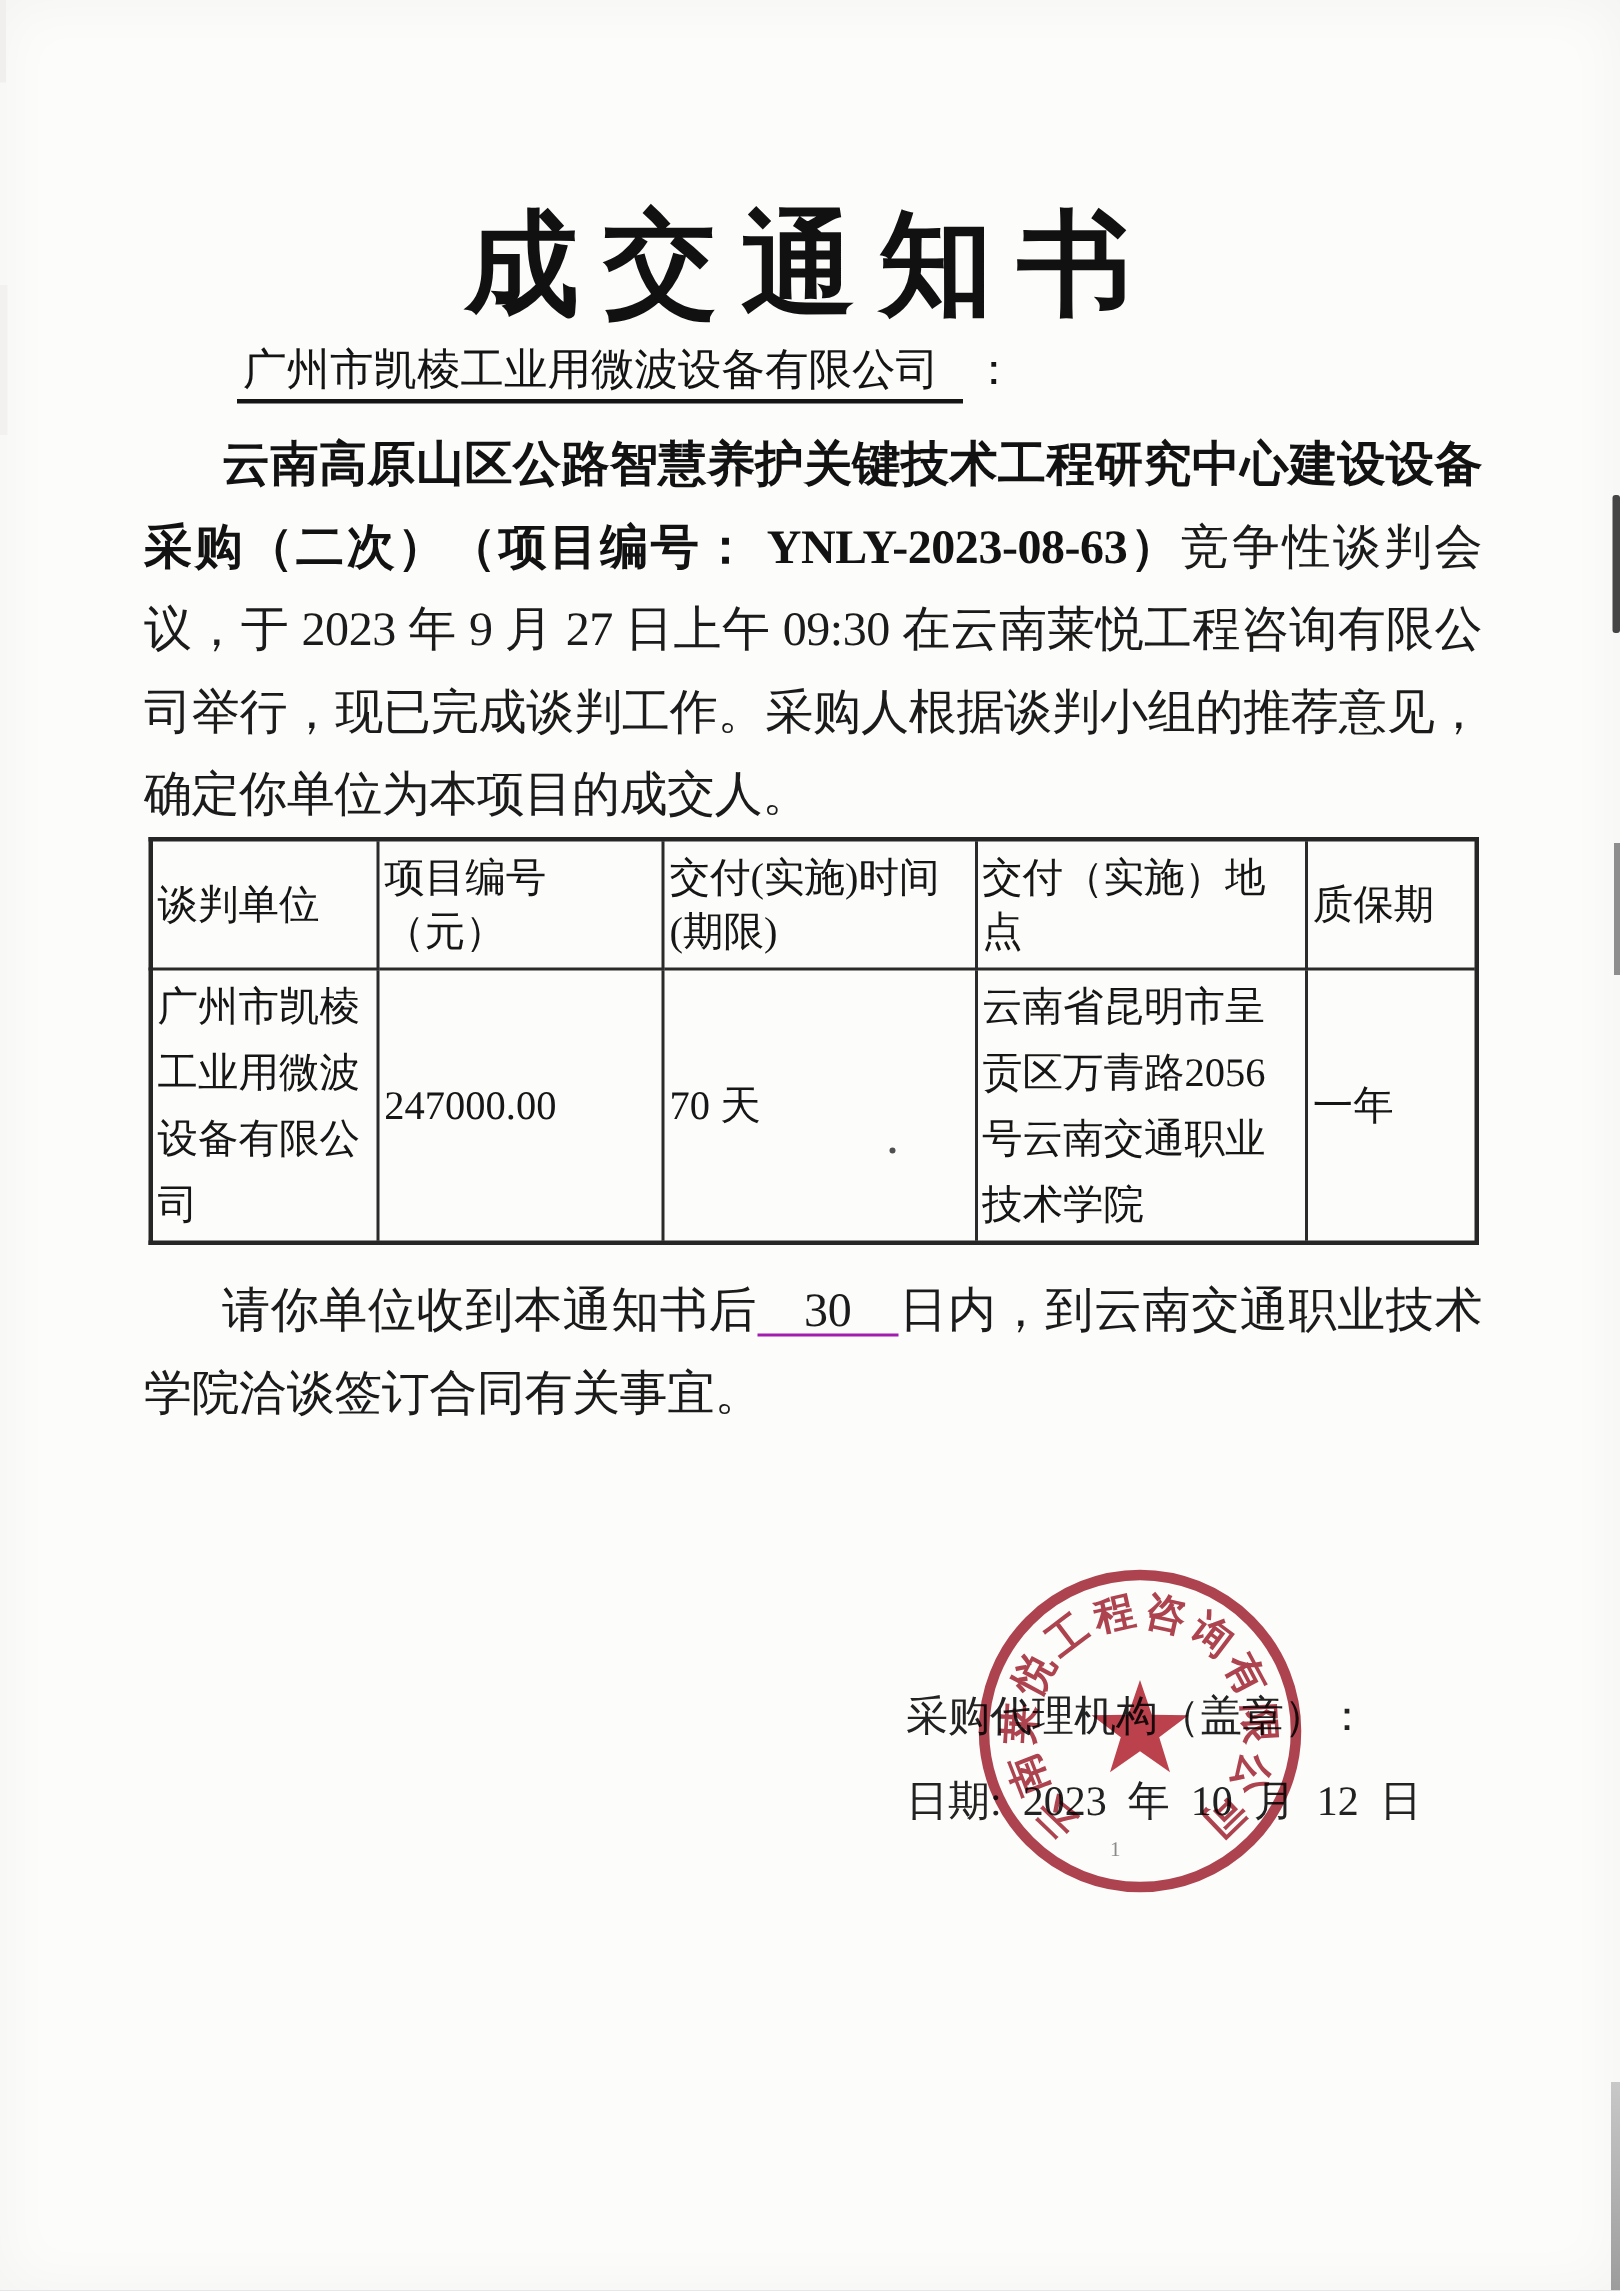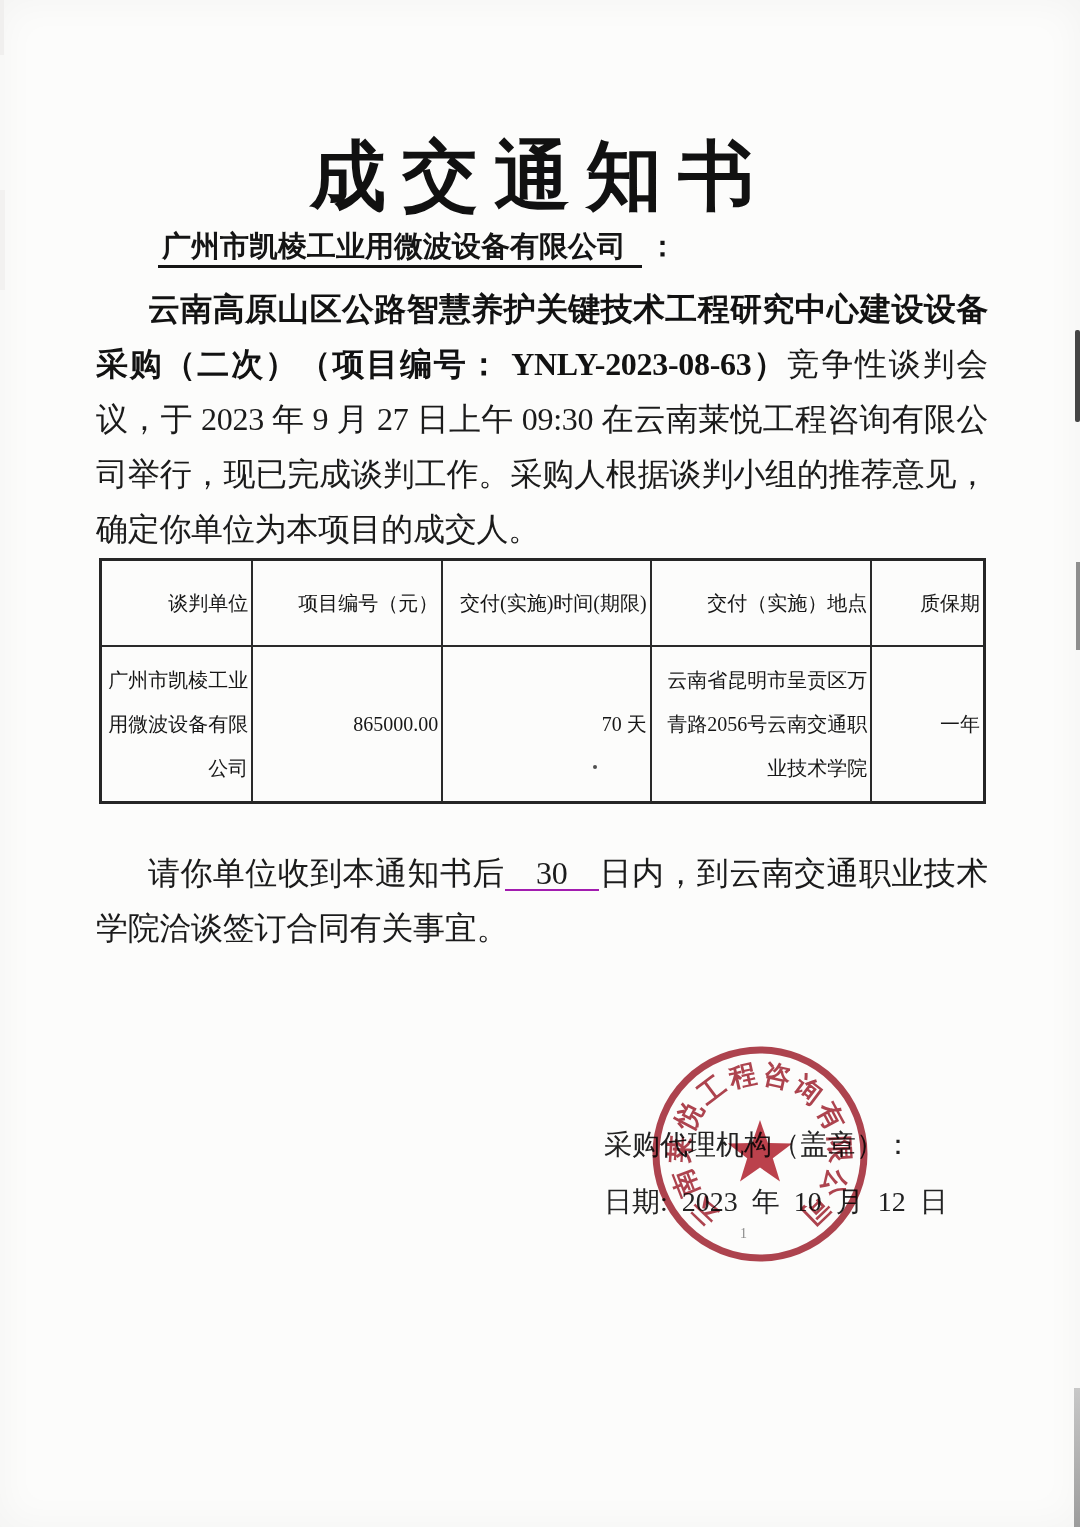--- a/index.html
+++ b/index.html
@@ -18,21 +18,21 @@
   .doc-title {
     position:absolute; top:126px; left:0;
     width:100%; text-align:center;
     font-size:76px; font-weight:bold;
     letter-spacing:16px;
     color:#111;
     white-space:nowrap;
   }
 
   
-  .addressee { position:absolute; top:227px; left:158px; font-size:29px; font-weight:bold; color:#141414; }
+  .addressee { position:absolute; top:227px; left:158px; font-size:29px; font-weight:normal; color:#141414; }
   .addressee .uline {
     border-bottom:3px solid #151515;
     padding:0 16px 3px 4px;
   }
   .addressee .colon { padding-left:6px; }
 
   
   .para {
     position:absolute; left:96px; width:892px;
     font-size:32px; line-height:55px;
@@ -50,22 +50,22 @@
     border-bottom:2px solid #a21caf;
     line-height:32px;
     text-indent:0;
   }
 
   
   .award-table-wrap { position:absolute; top:558px; left:99px; }
   table.award {
     border-collapse:collapse; table-layout:fixed;
     width:887px;
-    font-size:20px; color:#161616;
-    text-align:right;
+    font-size:27px; color:#161616;
+    text-align:left;
     border:3px solid #262626;
   }
   table.award th, table.award td {
     border:2px solid #2a2a2a;
     font-weight:normal;
     padding:2px 3px;
     vertical-align:middle;
   }
   table.award th { height:80px; line-height:36px; }
   table.award td { height:150px; line-height:44px; }
@@ -125,21 +125,21 @@
       <tbody>
           <tr>
         <th>谈判单位</th>
         <th>项目编号（元）</th>
         <th>交付(实施)时间(期限)</th>
         <th>交付（实施）地点</th>
         <th>质保期</th>
       </tr>
       <tr>
         <td>广州市凯棱工业用微波设备有限公司</td>
-        <td>865000.00</td>
+        <td>247000.00</td>
         <td>70 天</td>
         <td>云南省昆明市呈贡区万青路2056号云南交通职业技术学院</td>
         <td>一年</td>
       </tr>
     </tbody>
       </table>
   </div>
 
   <div class="para para2">
     <span>请你单位收到本通知书后</span><span class="days-blank">30</span><span>日内，到云南交通职业技术学院洽谈签订合同有关事宜。</span>

